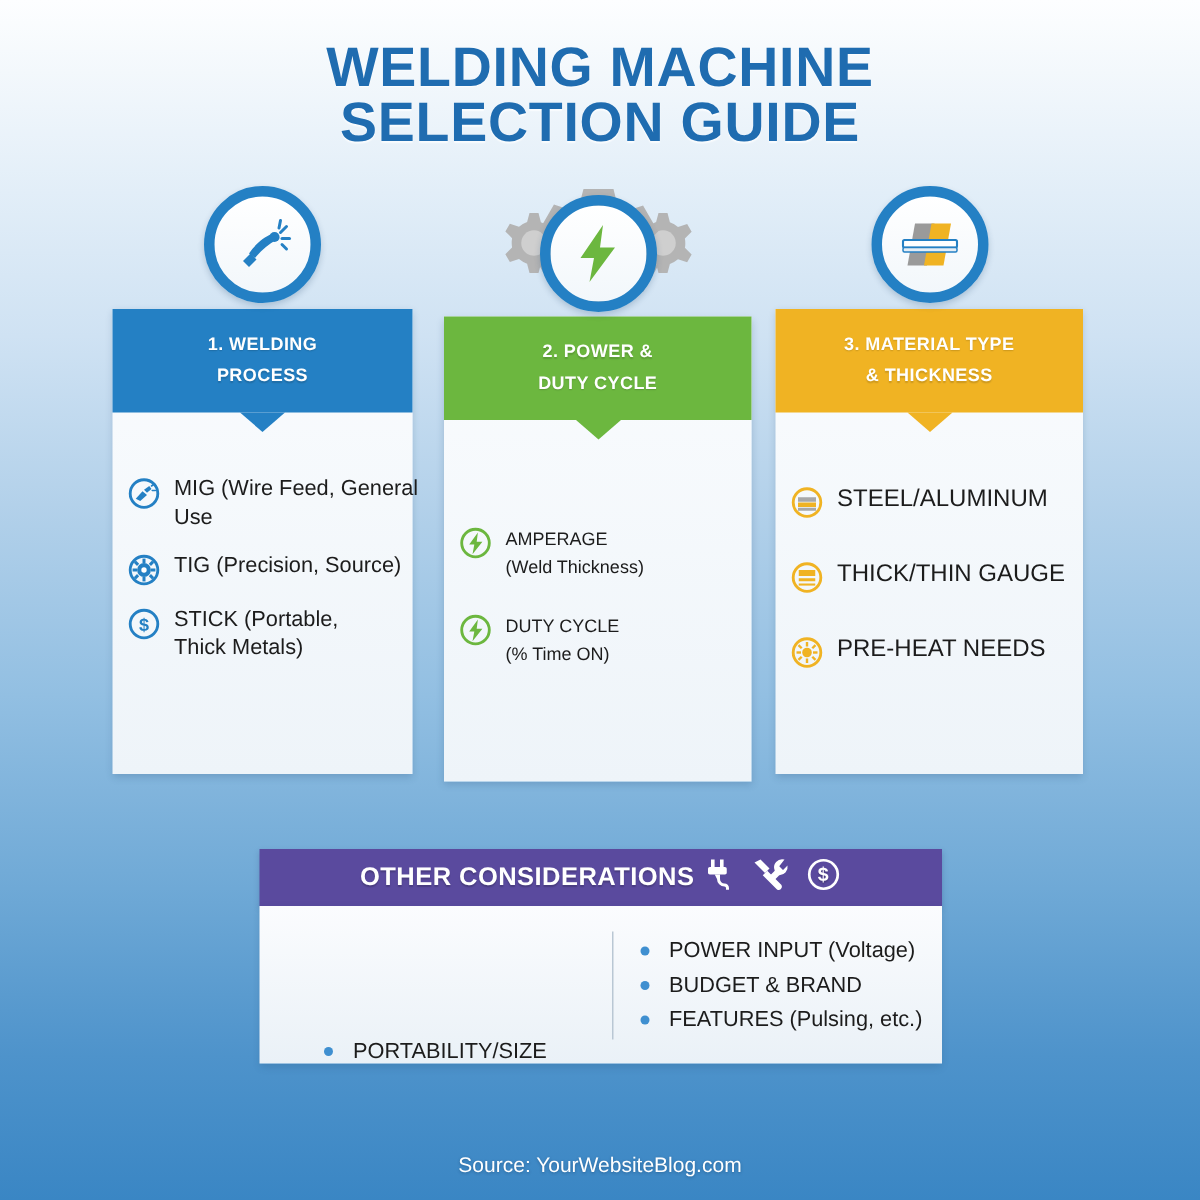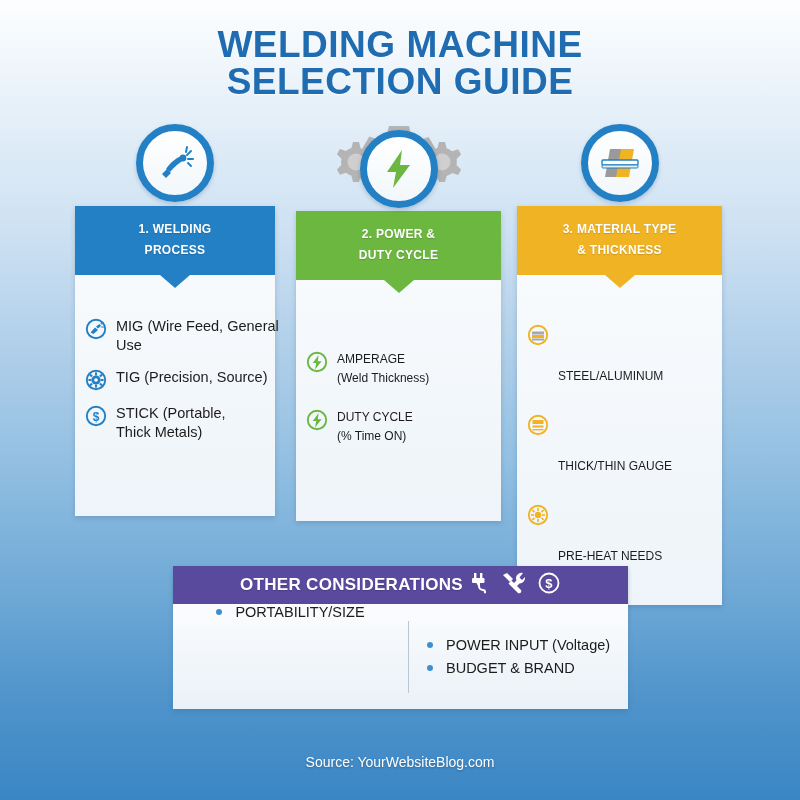--- a/index.html
+++ b/index.html
@@ -112,21 +112,21 @@
   }
   .item .txt {
     font-size: 14.5px;
     line-height: 19px;
     color: #1c1c1c;
     white-space: nowrap;
   }
   .col.c2 .item { margin-bottom: 20px; }
   .col.c2 .item .txt { font-size: 12px; }
   .col.c3 .item { margin-bottom: 27px; }
-  .col.c3 .item .txt { font-size: 12px; margin-top: 44px; }
+  .col.c3 .item .txt { font-size: 16px; }
 
   
   .other {
     position: absolute;
     left: 173px; top: 566px;
     width: 455px;
   }
   .other-head {
     background: #5a4a9e;
     color: #fff;
@@ -144,21 +144,21 @@
   .other-head .hicons { display: flex; align-items: center; gap: 10px; }
   .other-body {
     background: linear-gradient(to bottom,#fbfcfe,#eaf1f7);
     height: 105px;
     display: flex;
     align-items: center;
     box-shadow: 0 2px 5px rgba(30,70,110,0.2);
   }
   .other-left {
     flex: 0 0 235px;
-    display: flex; align-items: flex-start;
+    display: flex; align-items: flex-end;
     justify-content: center;
     height: 100%;
   }
   .other-divider {
     width: 1px; height: 72px;
     background: #b9c7d4;
   }
   .other-right {
     flex: 1;
     padding: 0 0 0 18px;
@@ -175,21 +175,21 @@
     border-radius: 50%;
     background: #3f8fd0;
     margin-right: 13px;
     flex: 0 0 auto;
   }
   .other-left .li { margin: 0; }
 
   
   .footer {
     position: absolute;
-    bottom: 30px; left: 0; width: 800px;
+    bottom: 16px; left: 0; width: 800px;
     text-align: center;
     font-size: 14px;
     color: #ffffff;
     text-shadow: 0 1px 2px rgba(20,60,100,0.45);
   }
 </style>
 </head>
 <body>
 
 <div class="title-wrap">
@@ -439,17 +439,21 @@
     <div class="other-divider"></div>
     <div class="other-right">
       <div class="li">
         <span class="dot"></span>
         <span>POWER INPUT (Voltage)</span>
       </div>
       <div class="li">
         <span class="dot"></span>
         <span>BUDGET  &amp; BRAND</span>
       </div>
+      <div class="li">
+        <span class="dot"></span>
+        <span>FEATURES (Pulsing, etc.)</span>
+      </div>
     </div>
   </div>
 </div>
 
 <div class="footer">Source: YourWebsiteBlog.com</div>
 
 </body></html>

